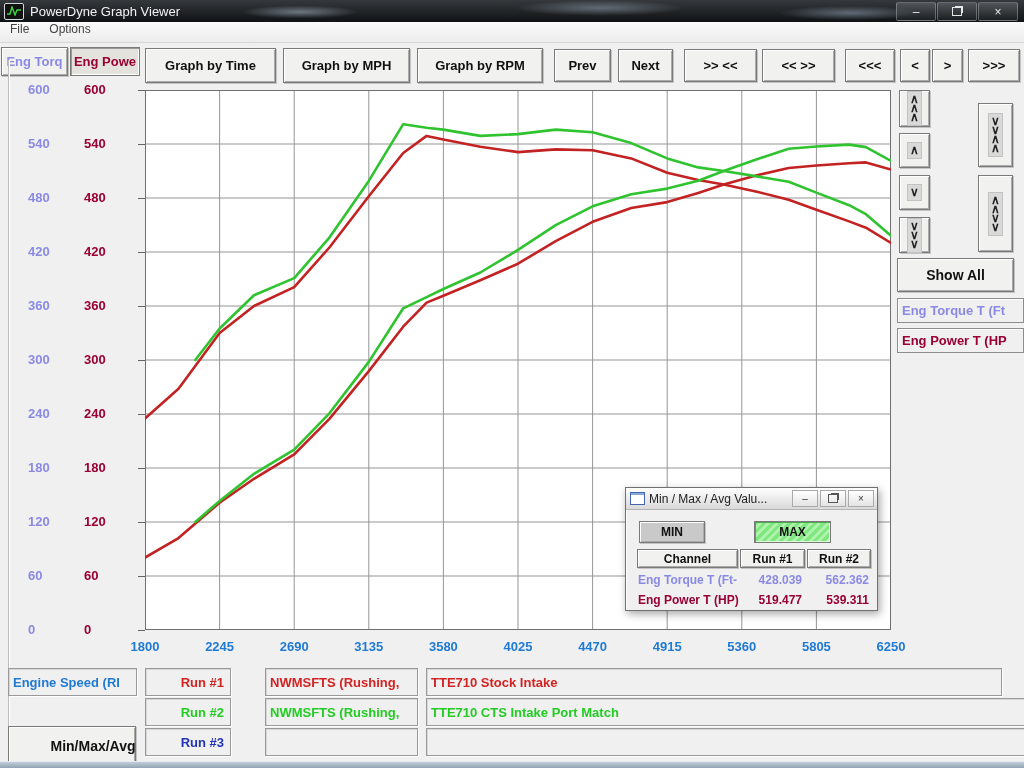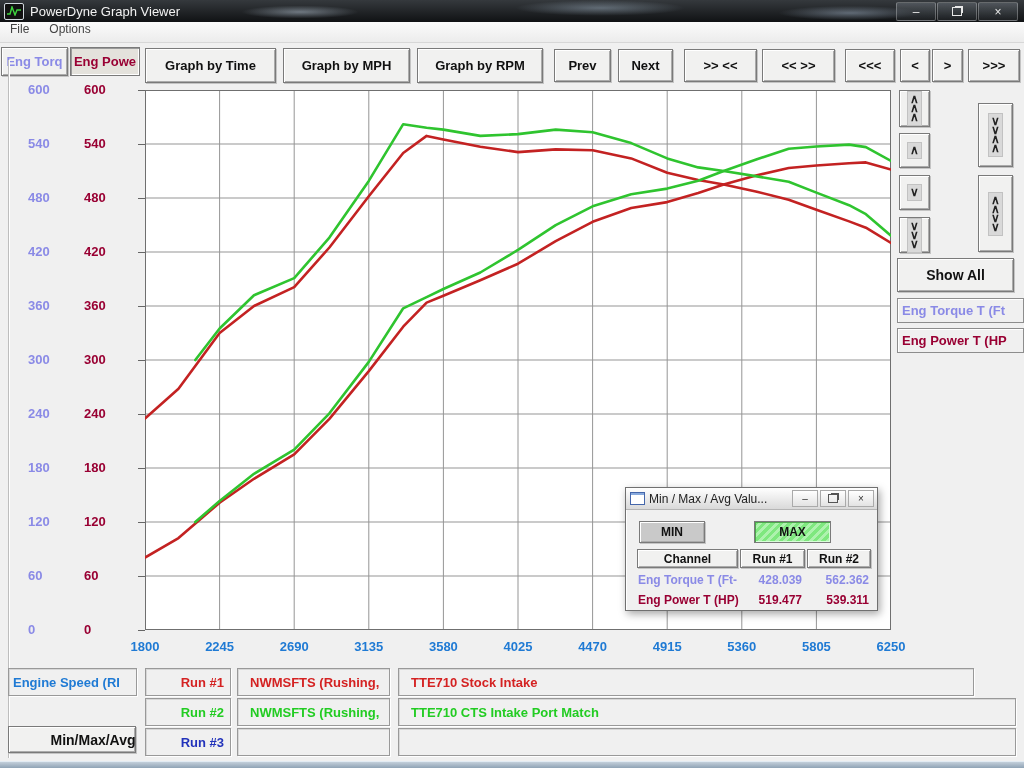--- a/index.html
+++ b/index.html
@@ -79,22 +79,22 @@
     box-shadow:inset 1px 1px 0 #fff;display:flex;align-items:center;padding-left:4px;
     font-weight:bold;font-size:13px;background:#f0f0f0;box-sizing:border-box;white-space:nowrap;overflow:hidden;}
   #legend-torque{top:298px;color:#8a8ae6;}
   #legend-power{top:328px;color:#990033;}
   
   .field{position:absolute;border:1px solid #999;box-shadow:inset 1px 1px 0 #d7d7d7,1px 1px 0 #fff;
     background:#f0f0f0;display:flex;align-items:center;font-weight:bold;font-size:13px;
     box-sizing:border-box;white-space:nowrap;overflow:hidden;}
   #xchan{left:8px;top:668px;width:129px;height:28px;color:#1f7ad4;padding-left:4px;}
   .runlab{justify-content:flex-end;padding-right:6px;}
-  .filefield,.descfield{padding-left:12px;}
-  #mmavg{left:8px;top:726px;width:128px;height:27px;font-size:14px;padding-left:42px;}
+  .filefield,.descfield{padding-left:4px;margin-left:28px;}
+  #mmavg{left:8px;top:726px;width:128px;height:40px;font-size:14px;padding-left:42px;}
   #bottomstrip{position:absolute;left:0;bottom:0;width:1024px;height:6px;
     background:linear-gradient(#c3cfda,#8fa3b5);border-top:1px solid #e2ebf3;}
   
   #mmwin{position:absolute;left:625px;top:487px;width:253px;height:124px;background:#f0f0f0;
     border:1px solid #707070;box-shadow:2px 3px 8px rgba(0,0,0,.35),inset 1px 1px 0 #fff;box-sizing:border-box;}
   #mmtitle{height:21px;background:linear-gradient(#ffffff,#d9d9d9);border-bottom:1px solid #b5b5b5;
     display:flex;align-items:center;font-size:12px;color:#222;}
   #mmtitle .t{margin-left:4px;}
   .mmicon{width:13px;height:11px;margin-left:4px;border:1px solid #4466aa;background:#fff;
     box-shadow:inset 0 2px 0 #88aadd;}

